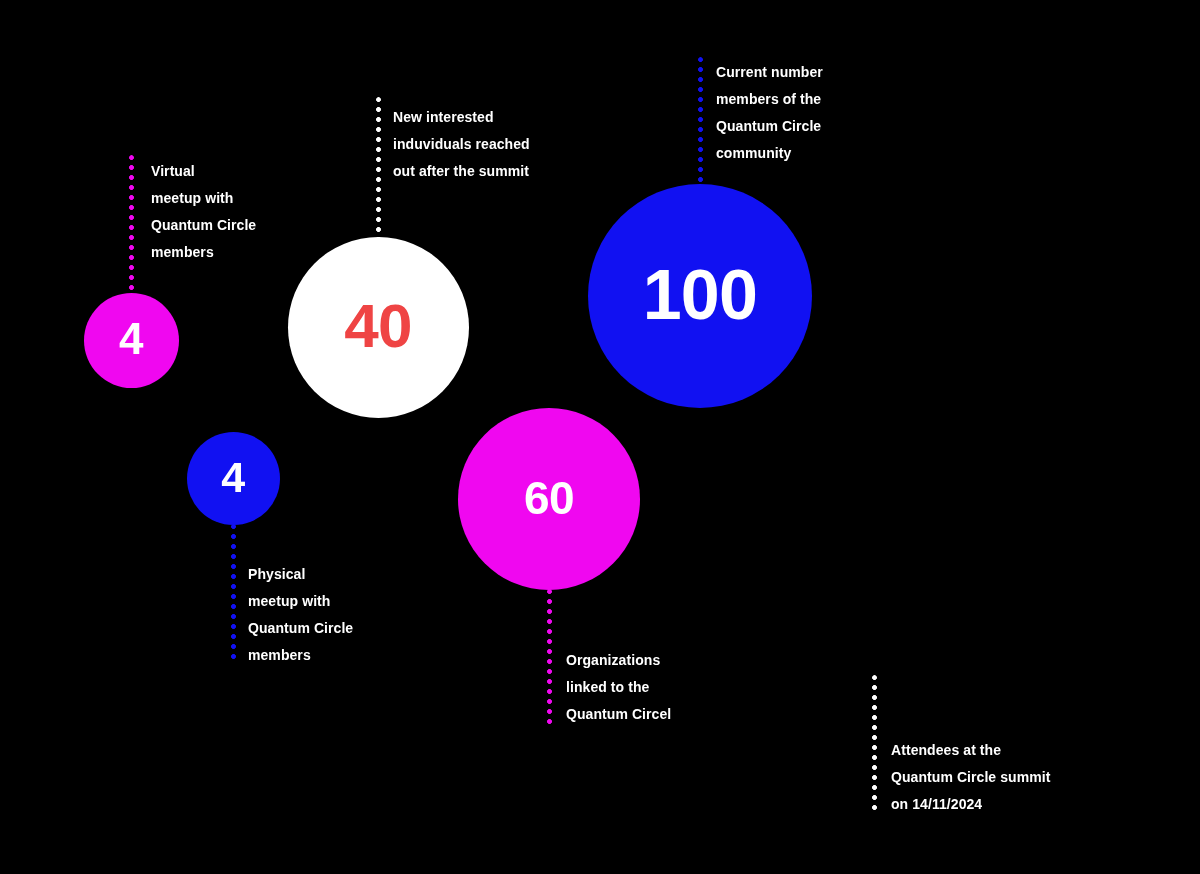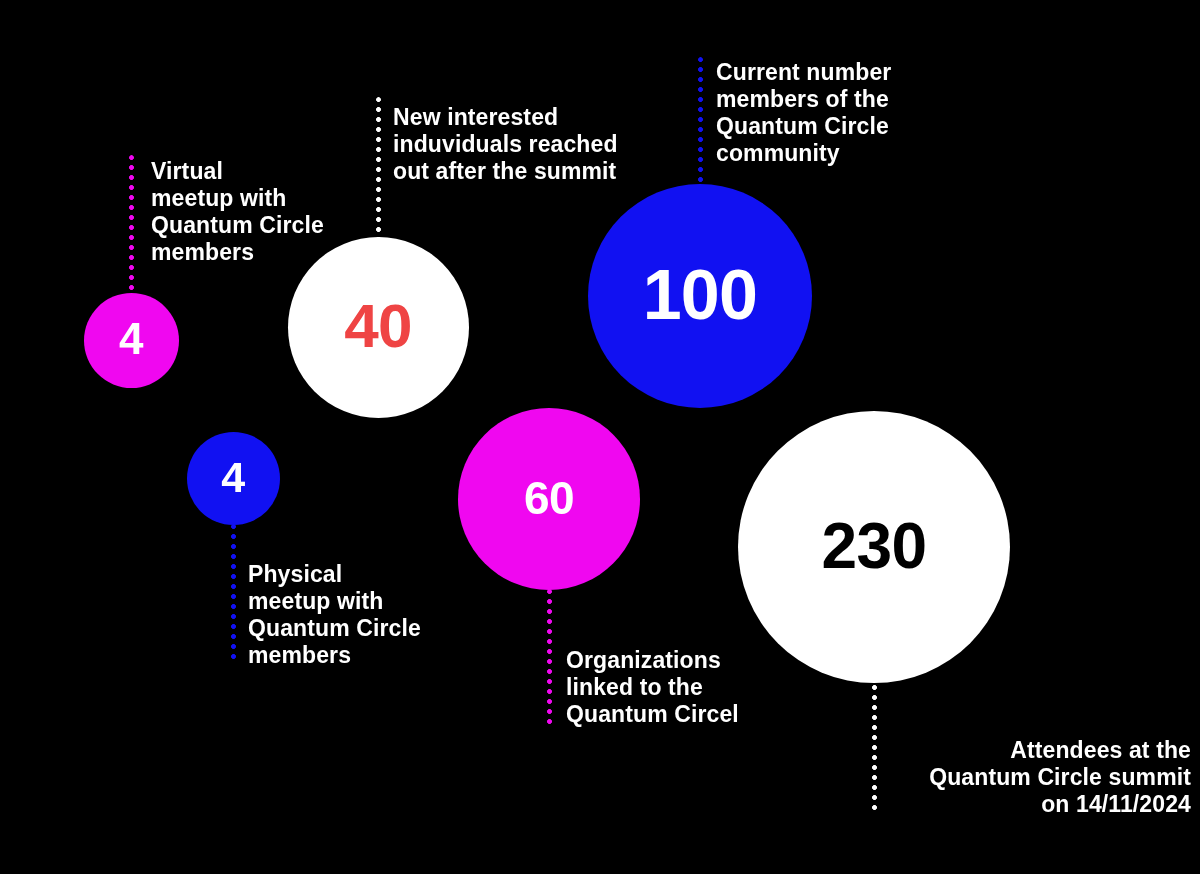--- a/index.html
+++ b/index.html
@@ -47,21 +47,21 @@
     background-size: 5px 10px;
     background-repeat: repeat-y;
     background-position: 0 0;
   }
 
   
   .caption {
     position: absolute;
     color: #ffffff;
     font-weight: 700;
-    font-size: 23px;
+    font-size: 14px;
     line-height: 27px;
     letter-spacing: 0.005em;
     white-space: pre-line;
   }
 </style>
 </head>
 <body>
 
 <div id="infographic">
 
@@ -85,39 +85,36 @@
   </div>
 
   <div class="bubble" style="width: 182px; height: 182px; left: 458px; top: 408px; background: rgb(240, 7, 240);">
     <span class="bubble-value" style="color: rgb(255, 255, 255); font-size: 46px;">60</span>
   </div>
 
   <div class="bubble" style="width: 224px; height: 224px; left: 588px; top: 184px; background: rgb(17, 17, 242);">
     <span class="bubble-value" style="color: rgb(255, 255, 255); font-size: 70px;">100</span>
   </div>
 
-  <div class="bubble" style="width: 272px; height: 272px; left: 738px; top: 411px; background: rgb(255, 255, 255);">
-    <span class="bubble-value" style="color: rgb(0, 0, 0); font-size: 64px;">230</span>
-  </div>
 
   <div class="caption" style="left: 143px; top: 158px; width: 250px; margin-left: 8px;">Virtual
 meetup with
 Quantum Circle
 members</div>
   <div class="caption" style="left: 248px; top: 561px; width: 250px;">Physical
 meetup with
 Quantum Circle
 members</div>
   <div class="caption" style="left: 566px; top: 647px; width: 260px;">Organizations
 linked to the
 Quantum Circel</div>
   <div class="caption" style="left: 393px; top: 104px; width: 300px;">New interested
 induviduals reached
 out after the summit</div>
   <div class="caption" style="left: 716px; top: 59px; width: 260px;">Current number
 members of the
 Quantum Circle
 community</div>
-  <div class="caption" style="left: 891px; top: 737px; width: 300px; text-align: right;">Attendees at the
+  <div class="caption" style="left: 891px; top: 737px; width: 300px;">Attendees at the
 Quantum Circle summit
 on 14/11/2024</div>
 
 </div>
 
 </body></html>

